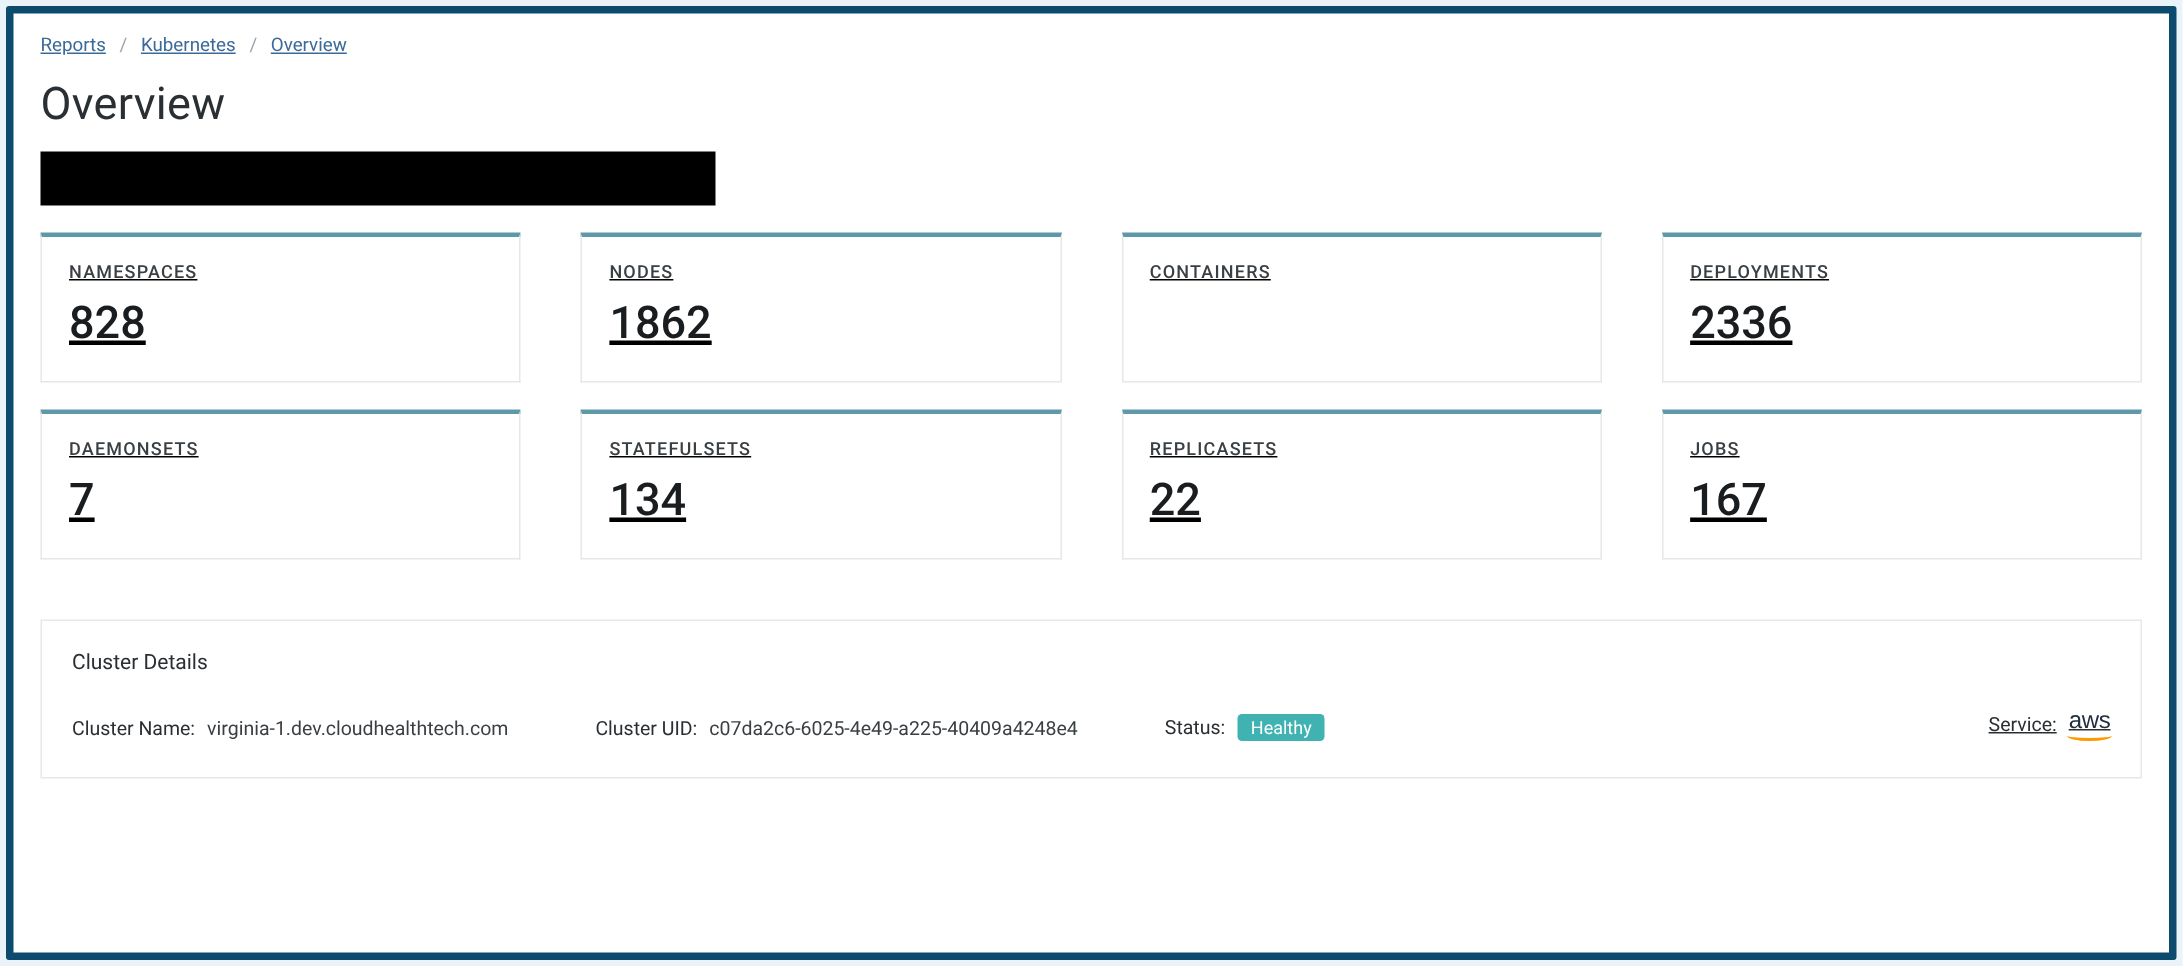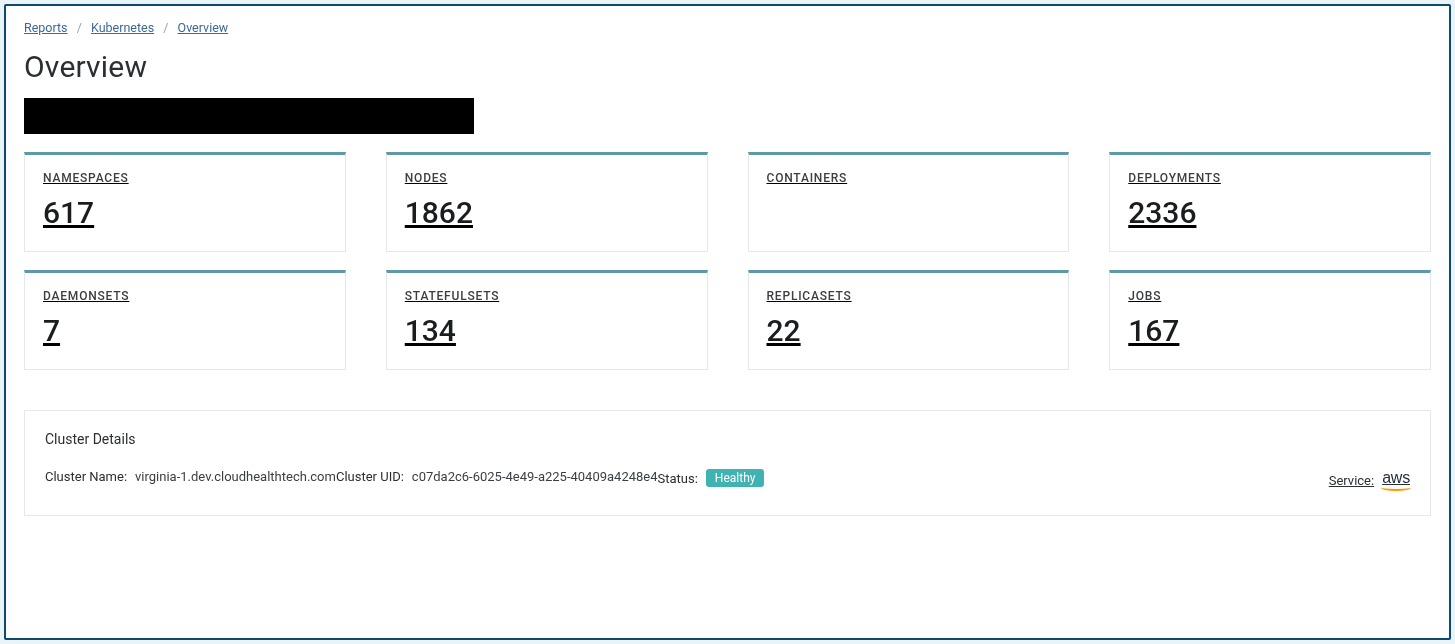--- a/index.html
+++ b/index.html
@@ -10,21 +10,21 @@
     body {
       font-family: -apple-system, BlinkMacSystemFont, "Segoe UI", Roboto, Helvetica, Arial, sans-serif;
       background: #eaf3f8;
       width: 1455px;
       height: 644px;
       overflow: hidden;
     }
     .page {
       background: #fff;
       margin: 4px;
-      border: 2px solid #0c4a6e;
+      border: 5px solid #0c4a6e;
       border-radius: 2px;
       padding: 0;
       min-height: 636px;
       position: relative;
     }
     .breadcrumb {
       padding: 14px 18px 8px 18px;
       font-size: 12.5px;
       color: #4a78a5;
     }
@@ -88,21 +88,22 @@
       padding: 20px 20px 24px 20px;
     }
     .details-title {
       font-size: 14px;
       font-weight: 400;
       color: #2a2f33;
       margin-bottom: 22px;
     }
     .details-row {
       display: flex;
-      align-items: flex-start;
+      align-items: flex-end;
+      gap: 58px;
       font-size: 13px;
       color: #2a2f33;
     }
     .detail-item {
       display: flex;
       align-items: center;
       gap: 8px;
     }
     .detail-label {
       color: #2a2f33;
@@ -159,21 +160,21 @@
     <a>Overview</a>
   </div>
 
   <h1 class="title">Overview</h1>
 
   <div class="black-bar"></div>
 
   <div class="cards">
     <div class="card">
       <div class="card-label">NAMESPACES</div>
-      <div class="card-value">617</div>
+      <div class="card-value">828</div>
     </div>
     <div class="card">
       <div class="card-label">NODES</div>
       <div class="card-value">1862</div>
     </div>
     <div class="card">
       <div class="card-label">CONTAINERS</div>
     </div>
     <div class="card">
       <div class="card-label">DEPLOYMENTS</div>

